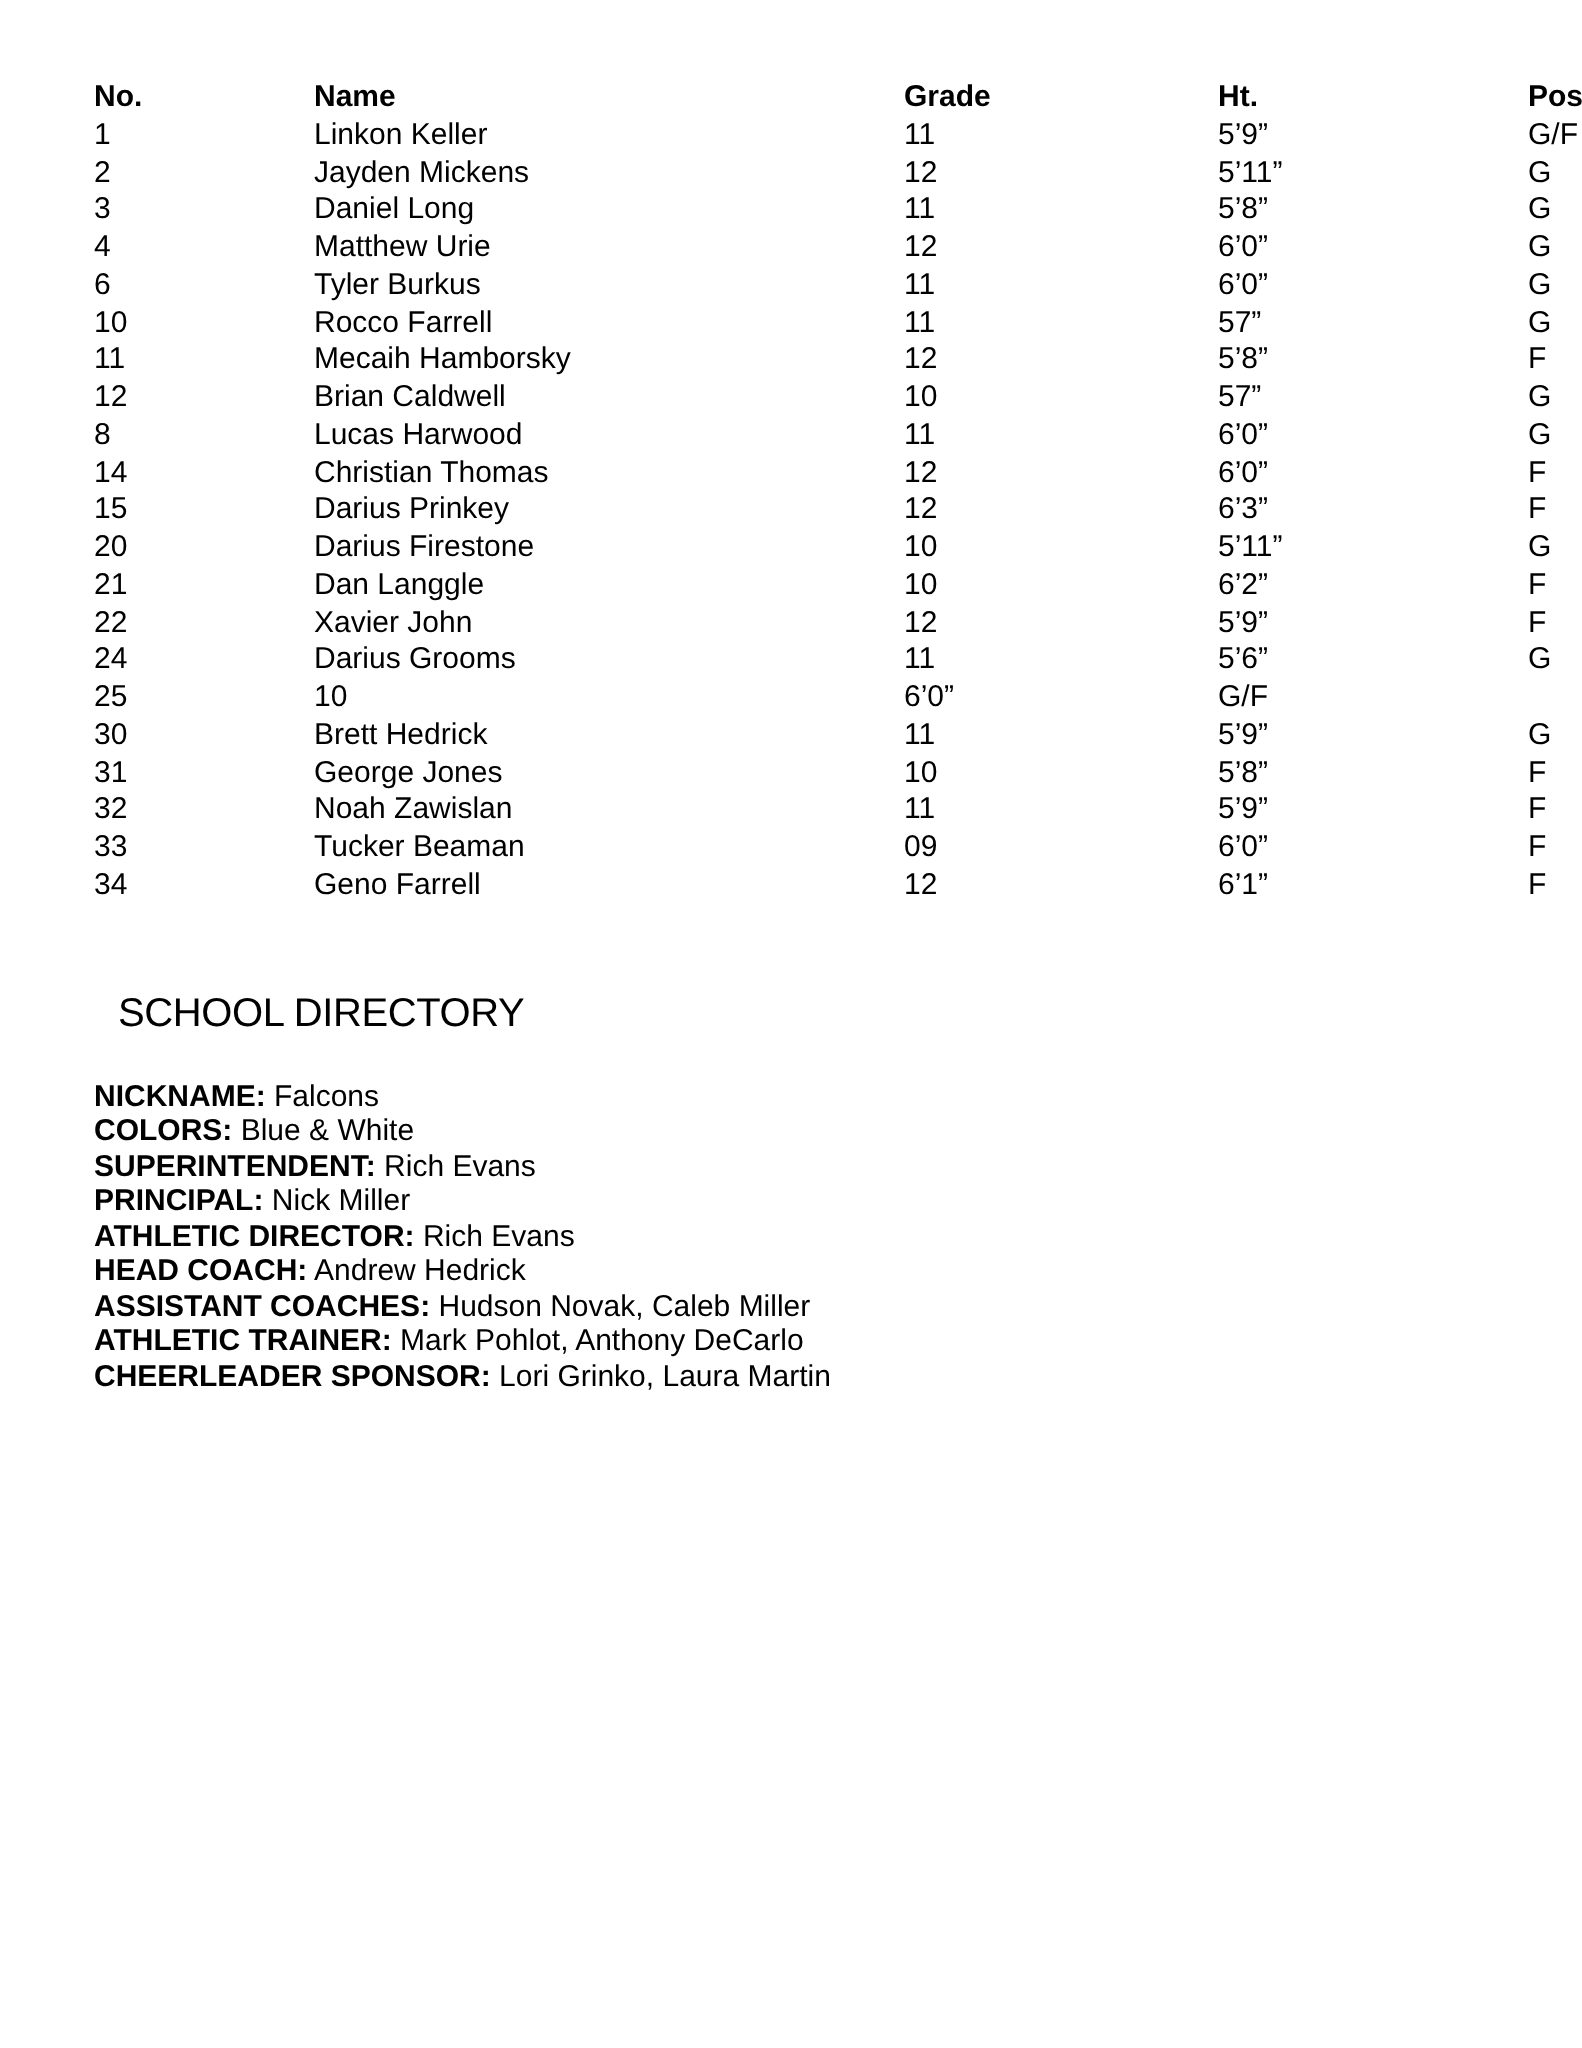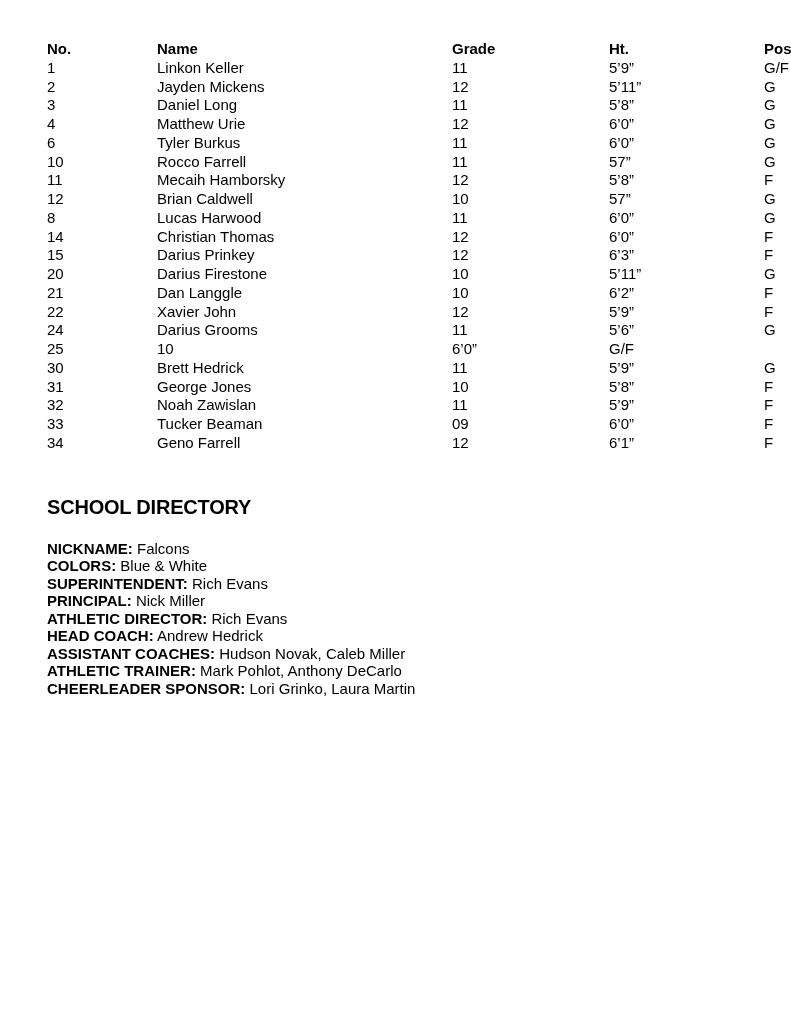--- a/index.html
+++ b/index.html
@@ -37,23 +37,23 @@
     grid-template-columns: 94px 279px 141px 139px 1fr;
     gap: 16px;
   }
   .grid-row > span {
     white-space: nowrap;
     overflow: visible;
   }
   .hdr { font-weight: 700; }
   .dir-heading {
     font-size: 20px;
-    font-weight: 700;
+    font-weight: 400;
     letter-spacing: -0.2px;
-    margin: 43px 0 0 0;
+    margin: 43px 0 0 12px;
   }
   .dir-list {
     margin-top: 21px;
     font-size: 15px;
     line-height: 17.5px;
   }
   .dir-label { font-weight: 700; }
 </style>
 </head>
 <body>

